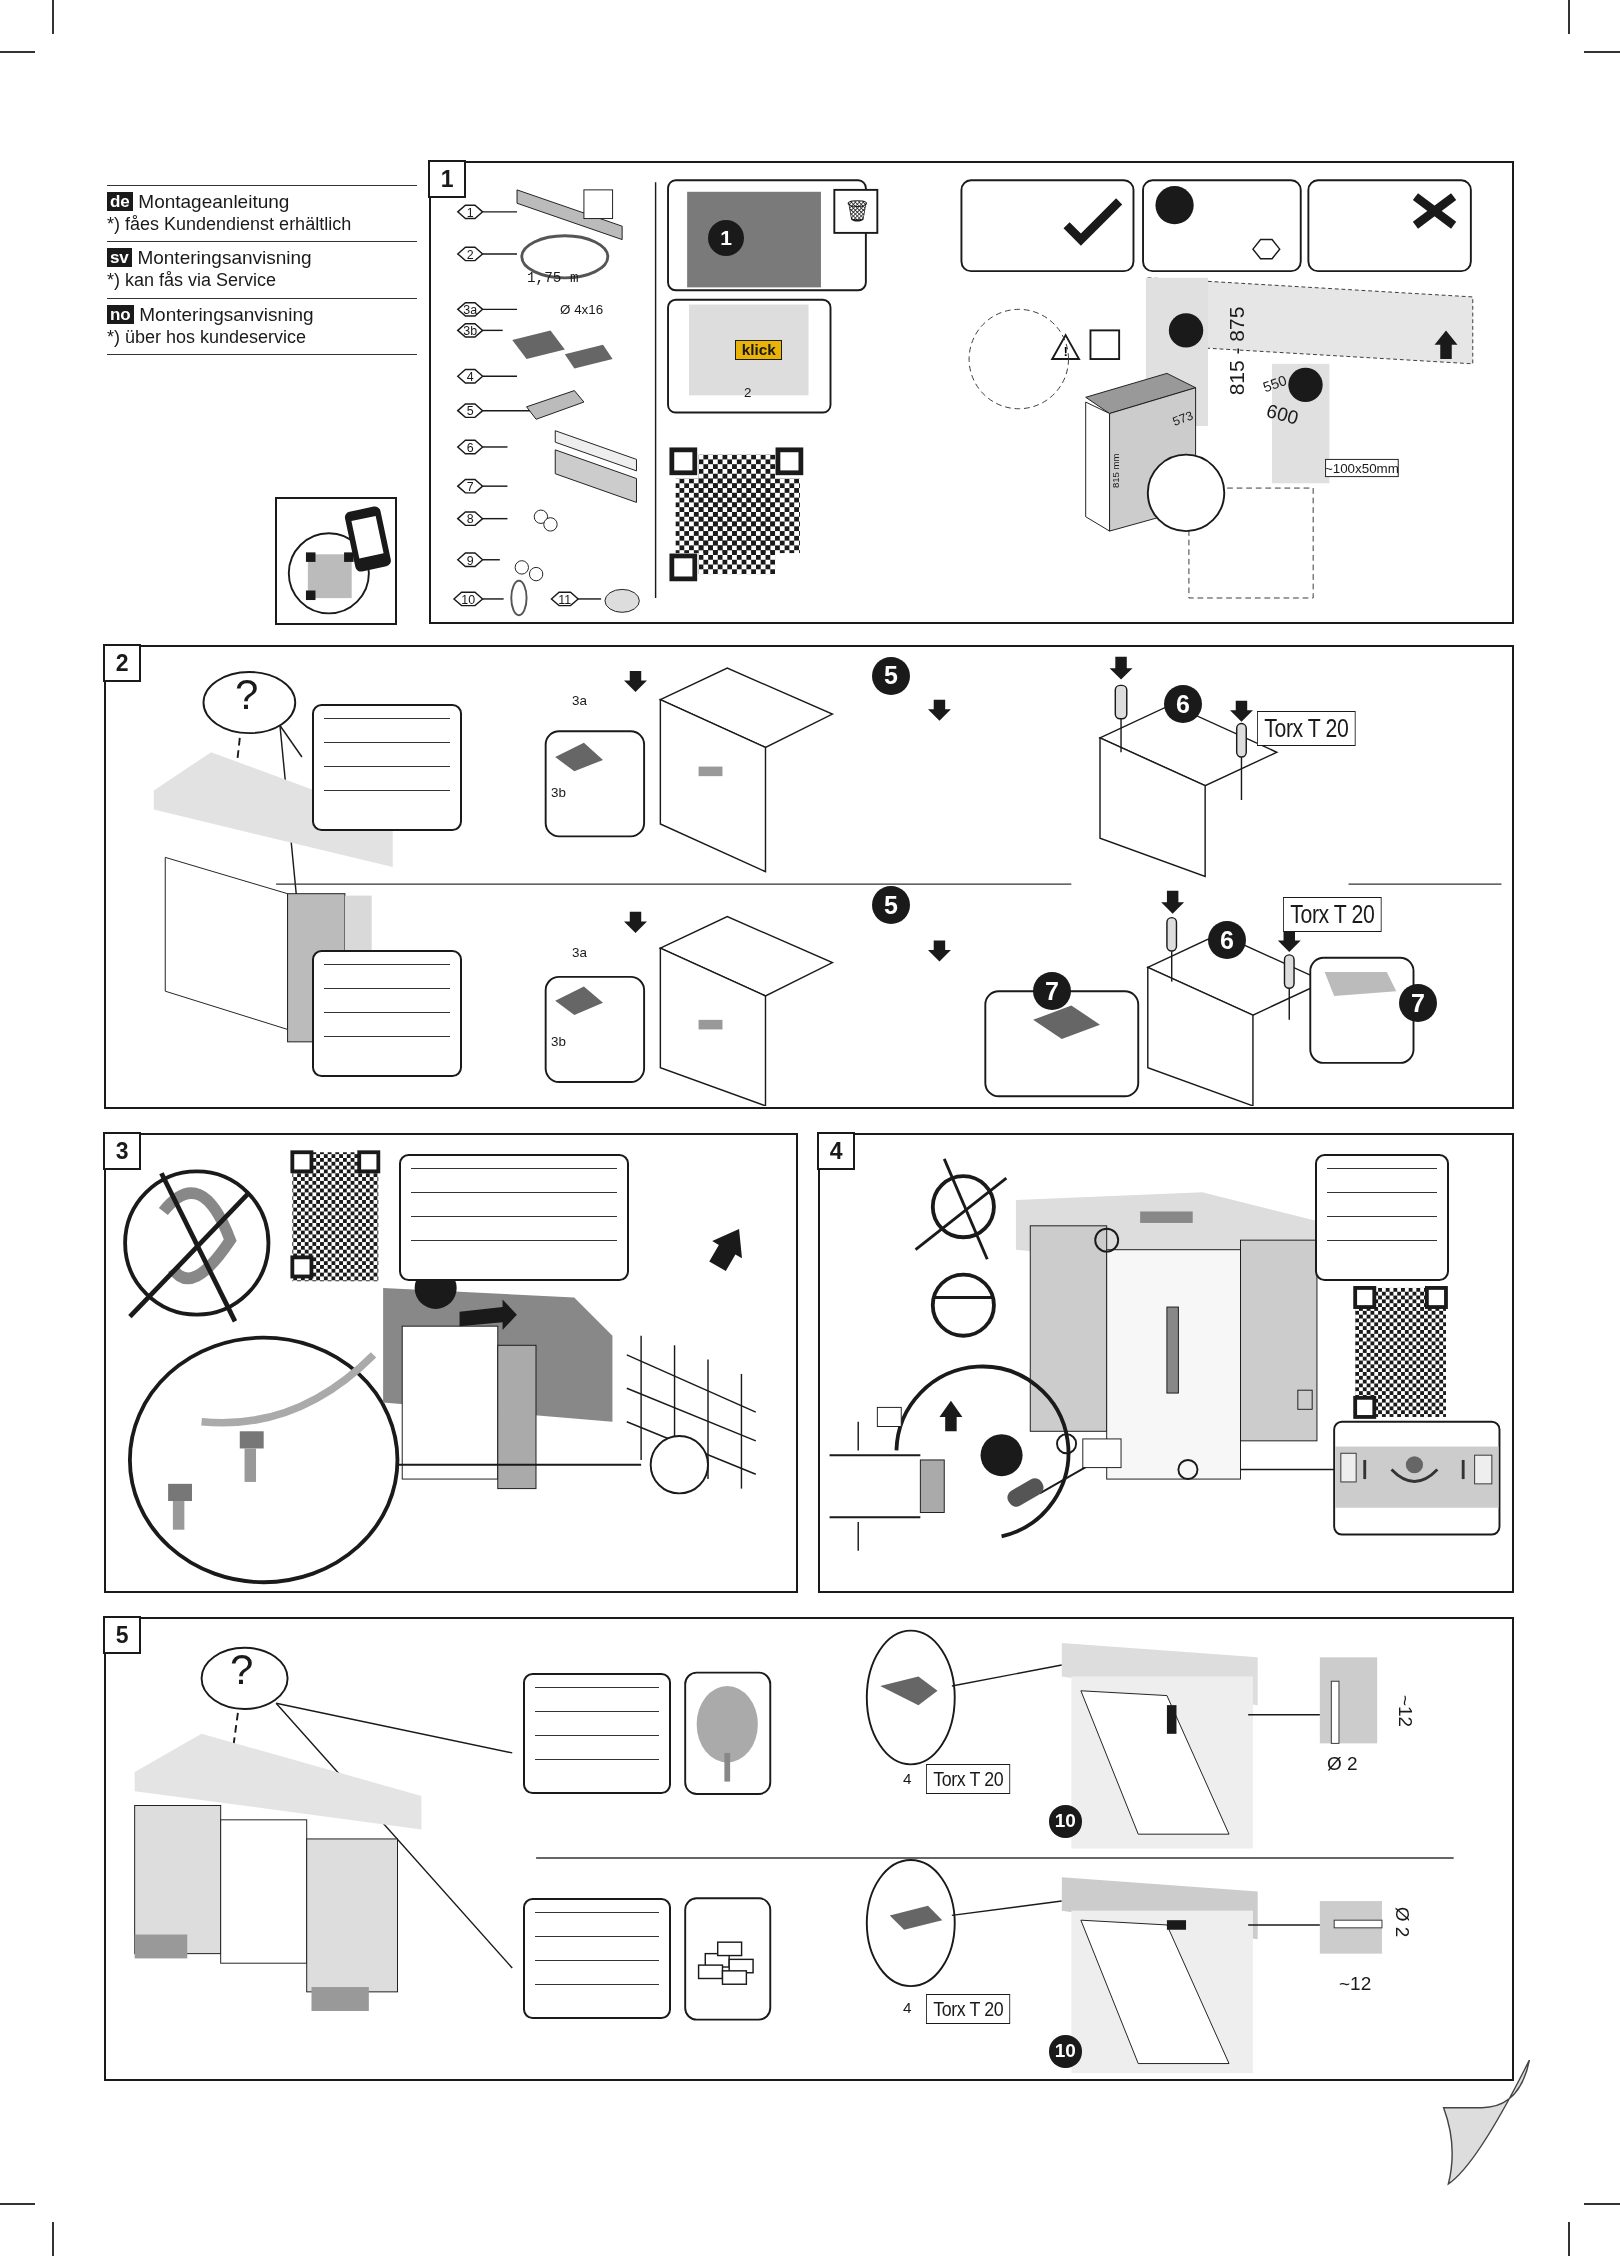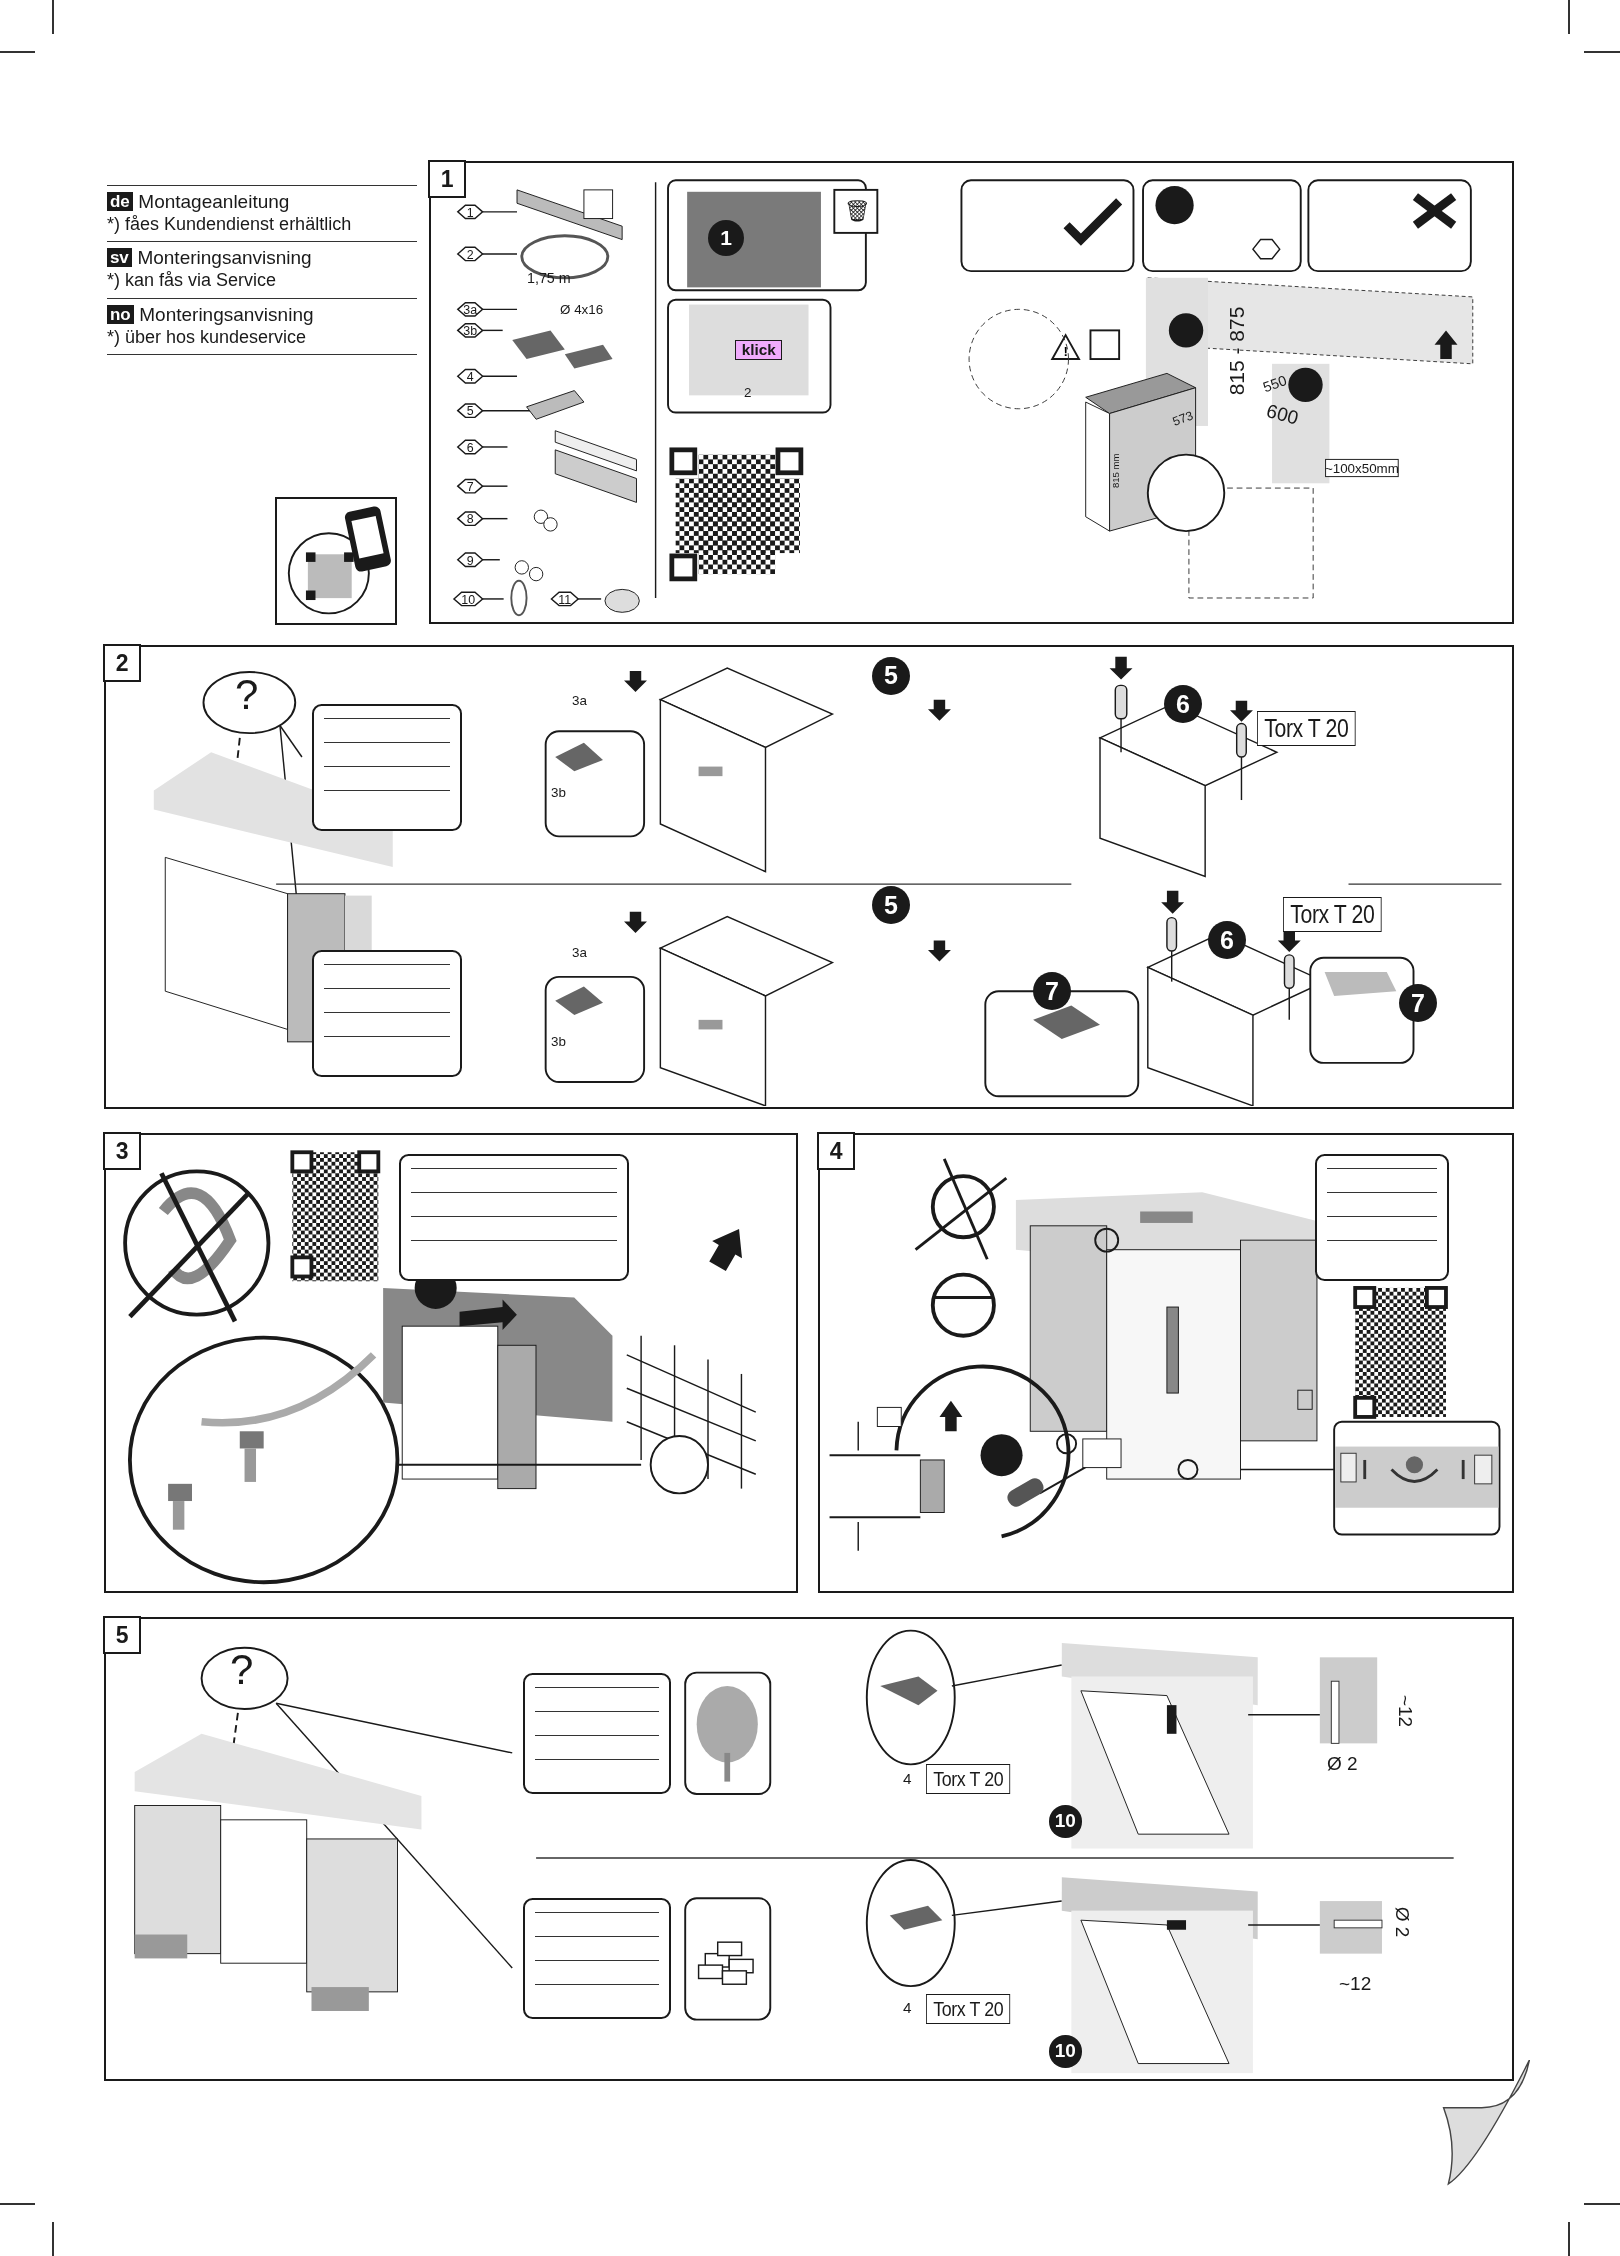--- a/index.html
+++ b/index.html
@@ -195,23 +195,23 @@
 
     <text transform="translate(851,243) rotate(-90)" font-size="22" fill="#1a1a1a">815 - 875</text>
     <text transform="translate(873,240) rotate(-20)" font-size="15" fill="#1a1a1a">550</text>
     <text transform="translate(873,265) rotate(15)" font-size="20" fill="#1a1a1a">600</text>
     <text transform="translate(720,340) rotate(-90)" font-size="10" fill="#1a1a1a">815 mm</text>
     <text transform="translate(778,275) rotate(-20)" font-size="13" fill="#1a1a1a">573</text>
     <rect x="936" y="310" width="76" height="18" fill="#fff" stroke="#1a1a1a"></rect>
     <text x="974" y="324" font-size="14" text-anchor="middle" fill="#1a1a1a">~100x50mm</text>
   </svg>
   <div class="dot-num" style="left:277px;top:57px;width:36px;height:36px;font-size:21px;">1</div>
-  <div class="abs" style="left:304px;top:177px;font-weight:bold;font-size:15.3px;background:#f0abfc;border:1.4px solid #1a1a1a;padding:0 5.7px;">klick</div>
+  <div class="abs" style="left:304px;top:177px;font-weight:bold;font-size:15.3px;background:#eab308;border:1.4px solid #1a1a1a;padding:0 5.7px;">klick</div>
   <div class="abs" style="left:313px;top:222px;font-size:13.4px;">2</div>
-  <div class="abs" style="left:96px;top:107px;font-size:14.3px;">1,75 m</div>
+  <div class="abs" style="left:96px;top:107px;font-size:14.3px;font-family:Liberation Mono, monospace;">1,75 m</div>
   <div class="abs" style="left:129px;top:139px;font-size:13.4px;">Ø 4x16</div>
   <div class="abs" style="left:127px;top:387px;font-size:13.4px;"></div>
   <span class="abs" style="left:413px;top:36px;font-size:21px;">🗑</span>
 </div>
 
 <div class="panel" style="left:104px;top:645px;width:1410px;height:464px;">
   <div class="step-num">2</div>
   <svg class="svg-fill" width="1405" height="459" viewBox="0 0 1470 480">
 
     <g>

